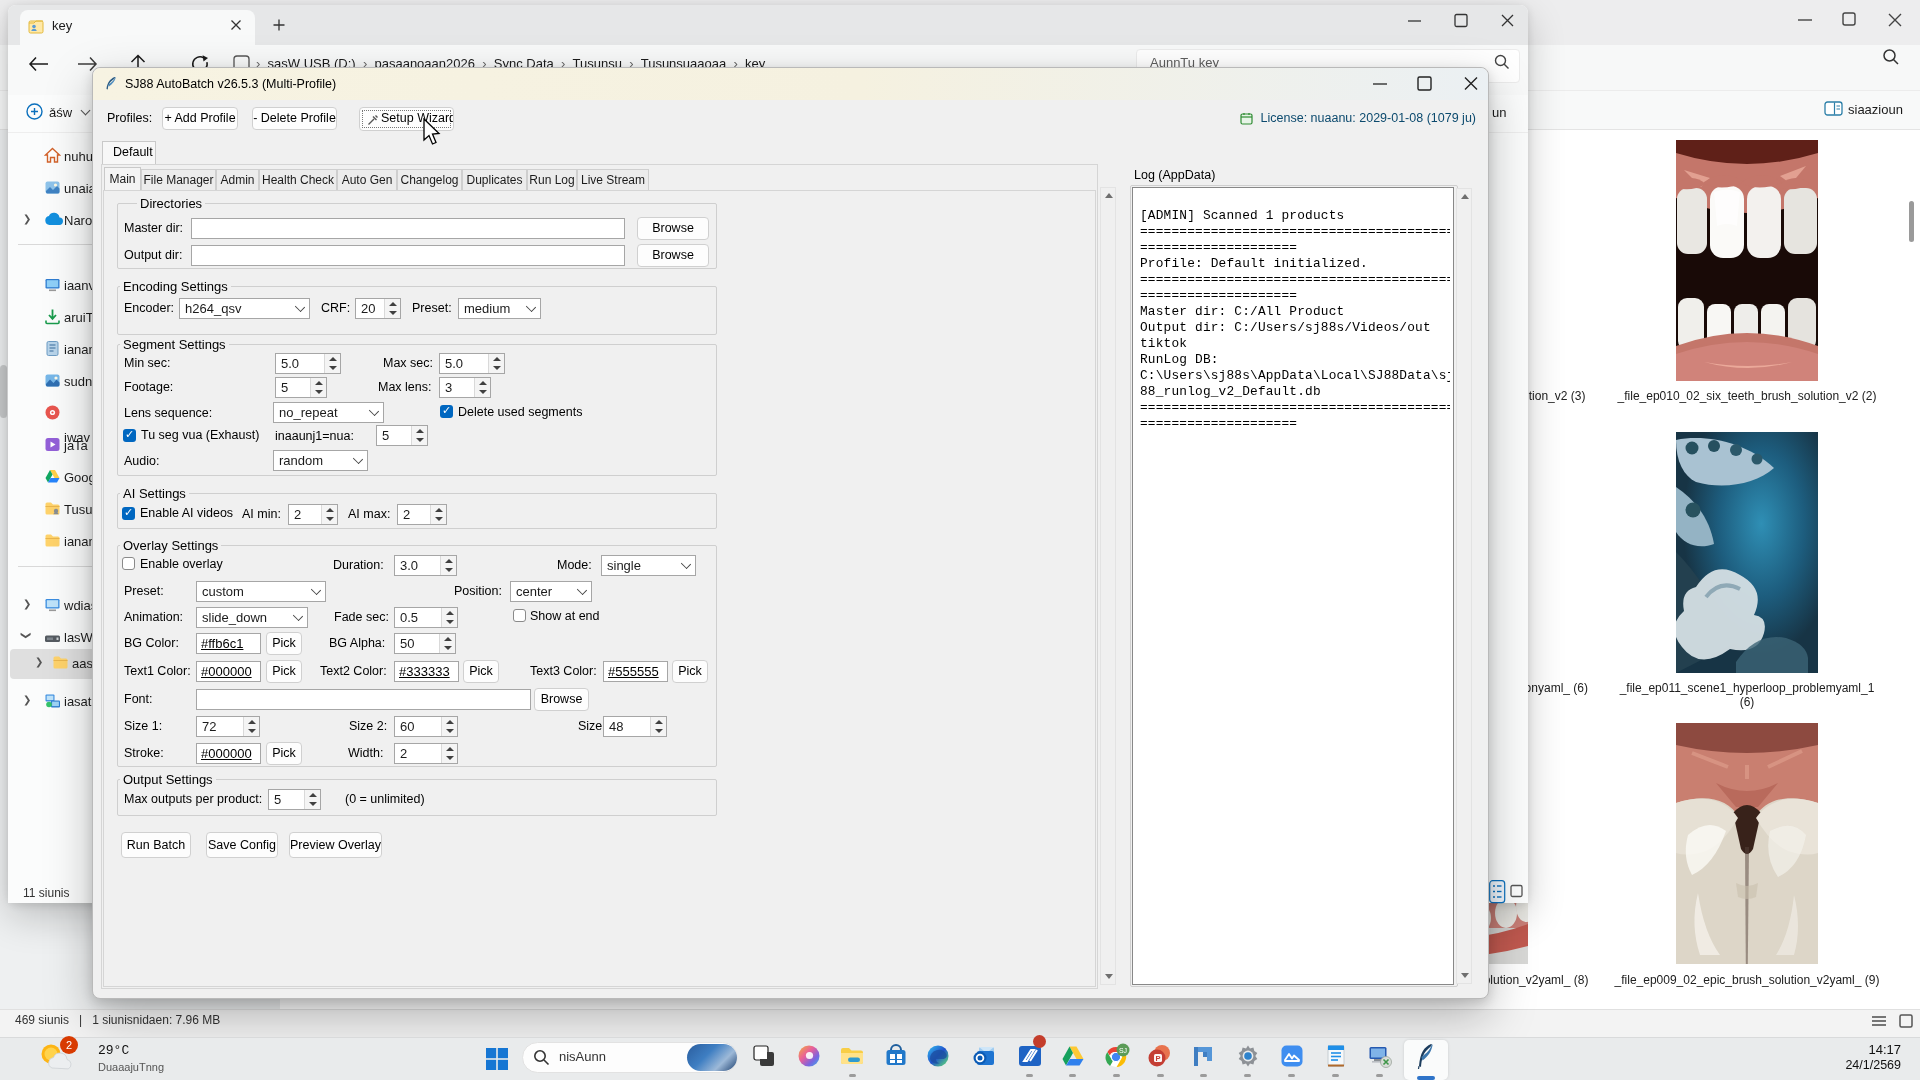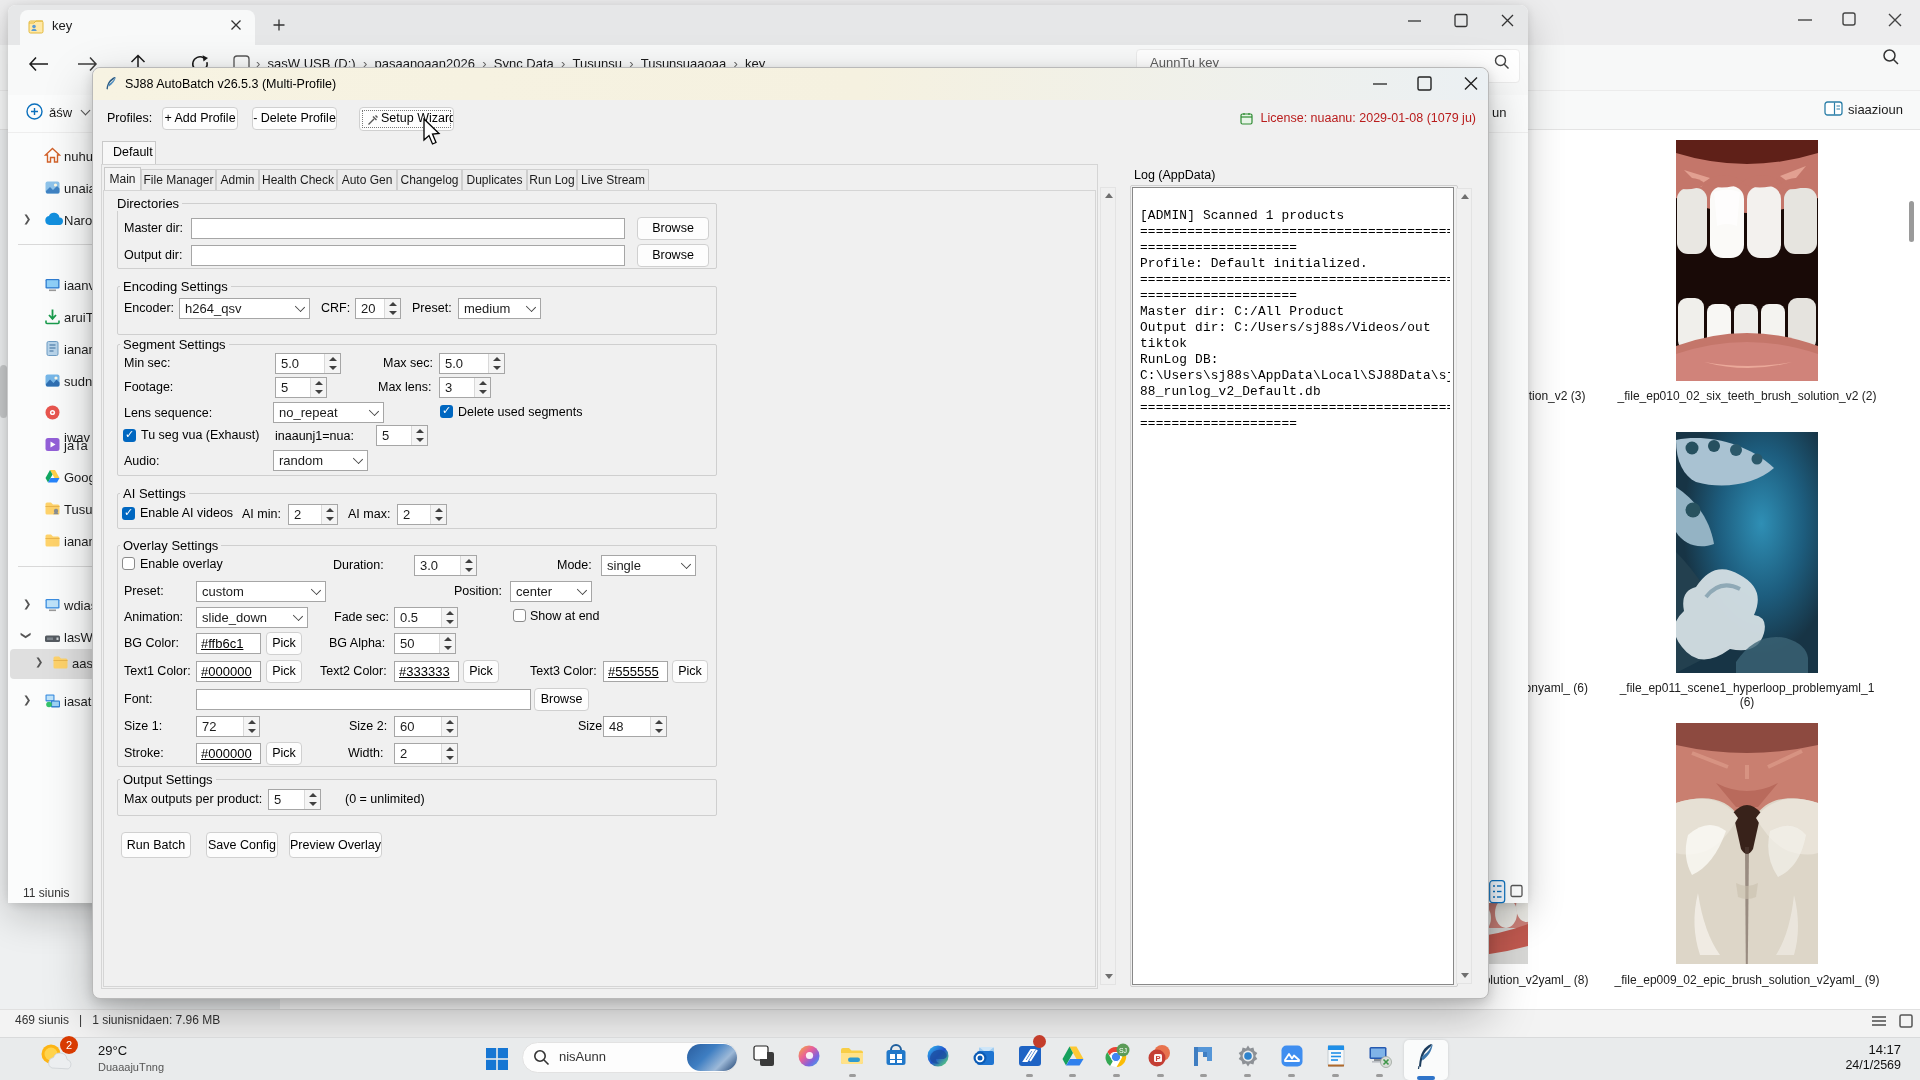--- a/index.html
+++ b/index.html
@@ -391,39 +391,39 @@
         <path d="M1.5 10.5 L7 5 M6 2.5 l3.5 3.5 M8.5 1.5 l2 2" stroke="#555" stroke-width="1.4" fill="none"></path>
       </svg>
     <span style="position:absolute;left:21px;top:3px;">Setup Wizard</span>
   </div>
   <svg class="abs" width="13" height="13" viewBox="0 0 13 13" style="right:235px;top:44px;">
     <rect x="1" y="2" width="11" height="10" rx="1.5" fill="#e7f4e7" stroke="#2e8b32" stroke-width="1.2"></rect>
     <line x1="1" y1="5" x2="12" y2="5" stroke="#2e8b32" stroke-width="1.2"></line>
     <line x1="4" y1="1" x2="4" y2="3" stroke="#2e8b32" stroke-width="1.2"></line>
     <line x1="9" y1="1" x2="9" y2="3" stroke="#2e8b32" stroke-width="1.2"></line>
   </svg>
-  <div class="sjlbl" style="right:12px;top:43px;color:#b91c1c;font-size:12.5px;">License: nuaanu: 2029-01-08 (1079 ju)</div>
+  <div class="sjlbl" style="right:12px;top:43px;color:#0c4a6e;font-size:12.5px;">License: nuaanu: 2029-01-08 (1079 ju)</div>
 
   <div class="abs" style="left:9px;top:73px;width:54px;height:24px;background:#f7f7f7;border:1px solid #c9c9c9;border-bottom:none;"></div>
   <div class="sjlbl" style="left:20px;top:77px;">Default</div>
   <div class="abs" style="left:8px;top:96px;width:997px;height:825px;border:1px solid #d5d5d5;background:#f0f0f0;"></div>
 
   <div class="abs" style="left:11px;top:99px;width:37px;height:24px;background:#f4f4f4;border:1px solid #c9c9c9;border-bottom:none;text-align:center;line-height:23px;font-size:12px;">Main</div>
   <div class="abs" style="left:48px;top:101px;width:75px;height:22px;background:#ececec;border:1px solid #cfcfcf;border-bottom:none;text-align:center;line-height:21px;font-size:12px;white-space:nowrap;overflow:hidden;">File Manager</div>
   <div class="abs" style="left:123px;top:101px;width:43px;height:22px;background:#ececec;border:1px solid #cfcfcf;border-bottom:none;text-align:center;line-height:21px;font-size:12px;white-space:nowrap;overflow:hidden;">Admin</div>
   <div class="abs" style="left:166px;top:101px;width:78px;height:22px;background:#ececec;border:1px solid #cfcfcf;border-bottom:none;text-align:center;line-height:21px;font-size:12px;white-space:nowrap;overflow:hidden;">Health Check</div>
   <div class="abs" style="left:244px;top:101px;width:60px;height:22px;background:#ececec;border:1px solid #cfcfcf;border-bottom:none;text-align:center;line-height:21px;font-size:12px;white-space:nowrap;overflow:hidden;">Auto Gen</div>
   <div class="abs" style="left:304px;top:101px;width:65px;height:22px;background:#ececec;border:1px solid #cfcfcf;border-bottom:none;text-align:center;line-height:21px;font-size:12px;white-space:nowrap;overflow:hidden;">Changelog</div>
   <div class="abs" style="left:369px;top:101px;width:65px;height:22px;background:#ececec;border:1px solid #cfcfcf;border-bottom:none;text-align:center;line-height:21px;font-size:12px;white-space:nowrap;overflow:hidden;">Duplicates</div>
   <div class="abs" style="left:434px;top:101px;width:50px;height:22px;background:#ececec;border:1px solid #cfcfcf;border-bottom:none;text-align:center;line-height:21px;font-size:12px;white-space:nowrap;overflow:hidden;">Run Log</div>
   <div class="abs" style="left:484px;top:101px;width:72px;height:22px;background:#ececec;border:1px solid #cfcfcf;border-bottom:none;text-align:center;line-height:21px;font-size:12px;white-space:nowrap;overflow:hidden;">Live Stream</div>
   <div class="abs" style="left:10px;top:122px;width:993px;height:797px;border:1px solid #d5d5d5;background:#f0f0f0;"></div>
 
   <div class="lf" style="left:24px;top:135px;width:600px;height:66px;"></div>
-  <div class="lftitle" style="left:21px;top:128px;">Directories</div>
+  <div class="lftitle" style="left:44px;top:128px;">Directories</div>
   <div class="sjlbl" style="left:31px;top:153px;">Master dir:</div>
   <div class="entry" style="left:98px;top:150px;width:434px;height:21px;"></div>
   <div class="btn" style="left:544px;top:149px;width:72px;height:23px;line-height:21px;">Browse</div>
   <div class="sjlbl" style="left:31px;top:180px;">Output dir:</div>
   <div class="entry" style="left:98px;top:177px;width:434px;height:21px;"></div>
   <div class="btn" style="left:544px;top:176px;width:72px;height:23px;line-height:21px;">Browse</div>
 
   <div class="lf" style="left:24px;top:218px;width:600px;height:49px;"></div>
   <div class="lftitle" style="left:27px;top:211px;">Encoding Settings</div>
   <div class="sjlbl" style="left:31px;top:233px;">Encoder:</div>
@@ -521,21 +521,21 @@
         <i></i>
         <b></b>
       </span>
     </div>
 
   <div class="lf" style="left:24px;top:477px;width:600px;height:222px;"></div>
   <div class="lftitle" style="left:27px;top:470px;">Overlay Settings</div>
   <div class="chk off" style="left:29px;top:489px;"></div>
   <div class="sjlbl" style="left:47px;top:489px;">Enable overlay</div>
   <div class="sjlbl" style="left:240px;top:490px;">Duration:</div>
-  <div class="spin" style="left:301px;top:487px;width:63px;height:21px;margin-left:20px;">
+  <div class="spin" style="left:301px;top:487px;width:63px;height:21px;">
       <span class="v">3.0</span>
       <span class="ar">
         <i></i>
         <b></b>
       </span>
     </div>
   <div class="sjlbl" style="left:464px;top:490px;">Mode:</div>
   <div class="combo" style="left:508px;top:487px;width:95px;height:21px;">
       <span class="v">single</span>
       <span class="dd"></span>
@@ -679,21 +679,21 @@
 </div>
 
 <div class="abs" id="taskbar">
 
   <svg class="abs" width="40" height="36" viewBox="0 0 40 36" style="left:36px;top:3px;">
     <circle cx="15" cy="13" r="9.5" fill="#fdb515"></circle>
     <circle cx="15" cy="13" r="6.5" fill="#ffd34d"></circle>
     <path d="M16 27 a5.5 5.5 0 0 1 1.5-10.5 a7 7 0 0 1 13.5 2 a5 5 0 0 1 1.2 9.4 z" fill="#eceef0" stroke="#cdd1d4" stroke-width=".8"></path>
   </svg>
   <div class="abs" style="left:60px;top:-2px;width:18px;height:18px;border-radius:50%;background:#d83b01;color:#fff;font-size:11px;text-align:center;line-height:18px;">2</div>
-  <div class="abs" style="left:98px;top:5px;font-size:13px;color:#111;">29°C</div>
+  <div class="abs" style="left:98px;top:5px;font-size:13px;color:#111;font-family:Liberation Mono, monospace;">29°C</div>
   <div class="abs" style="left:98px;top:23px;font-size:11px;color:#555;">DuaaajuTnng</div>
 
   <svg class="abs" width="24" height="24" viewBox="0 0 24 24" style="left:485px;top:9px;">
     <rect x="1" y="1" width="10.2" height="10.2" fill="#1676d3"></rect>
       <rect x="12.8" y="1" width="10.2" height="10.2" fill="#1676d3"></rect>
     <rect x="1" y="12.8" width="10.2" height="10.2" fill="#1676d3"></rect>
       <rect x="12.8" y="12.8" width="10.2" height="10.2" fill="#1676d3"></rect>
   </svg>
 
   <div class="abs" style="left:522px;top:4px;width:216px;height:31px;background:#fdfdfd;border:1px solid #e2e2e2;border-radius:16px;"></div>

